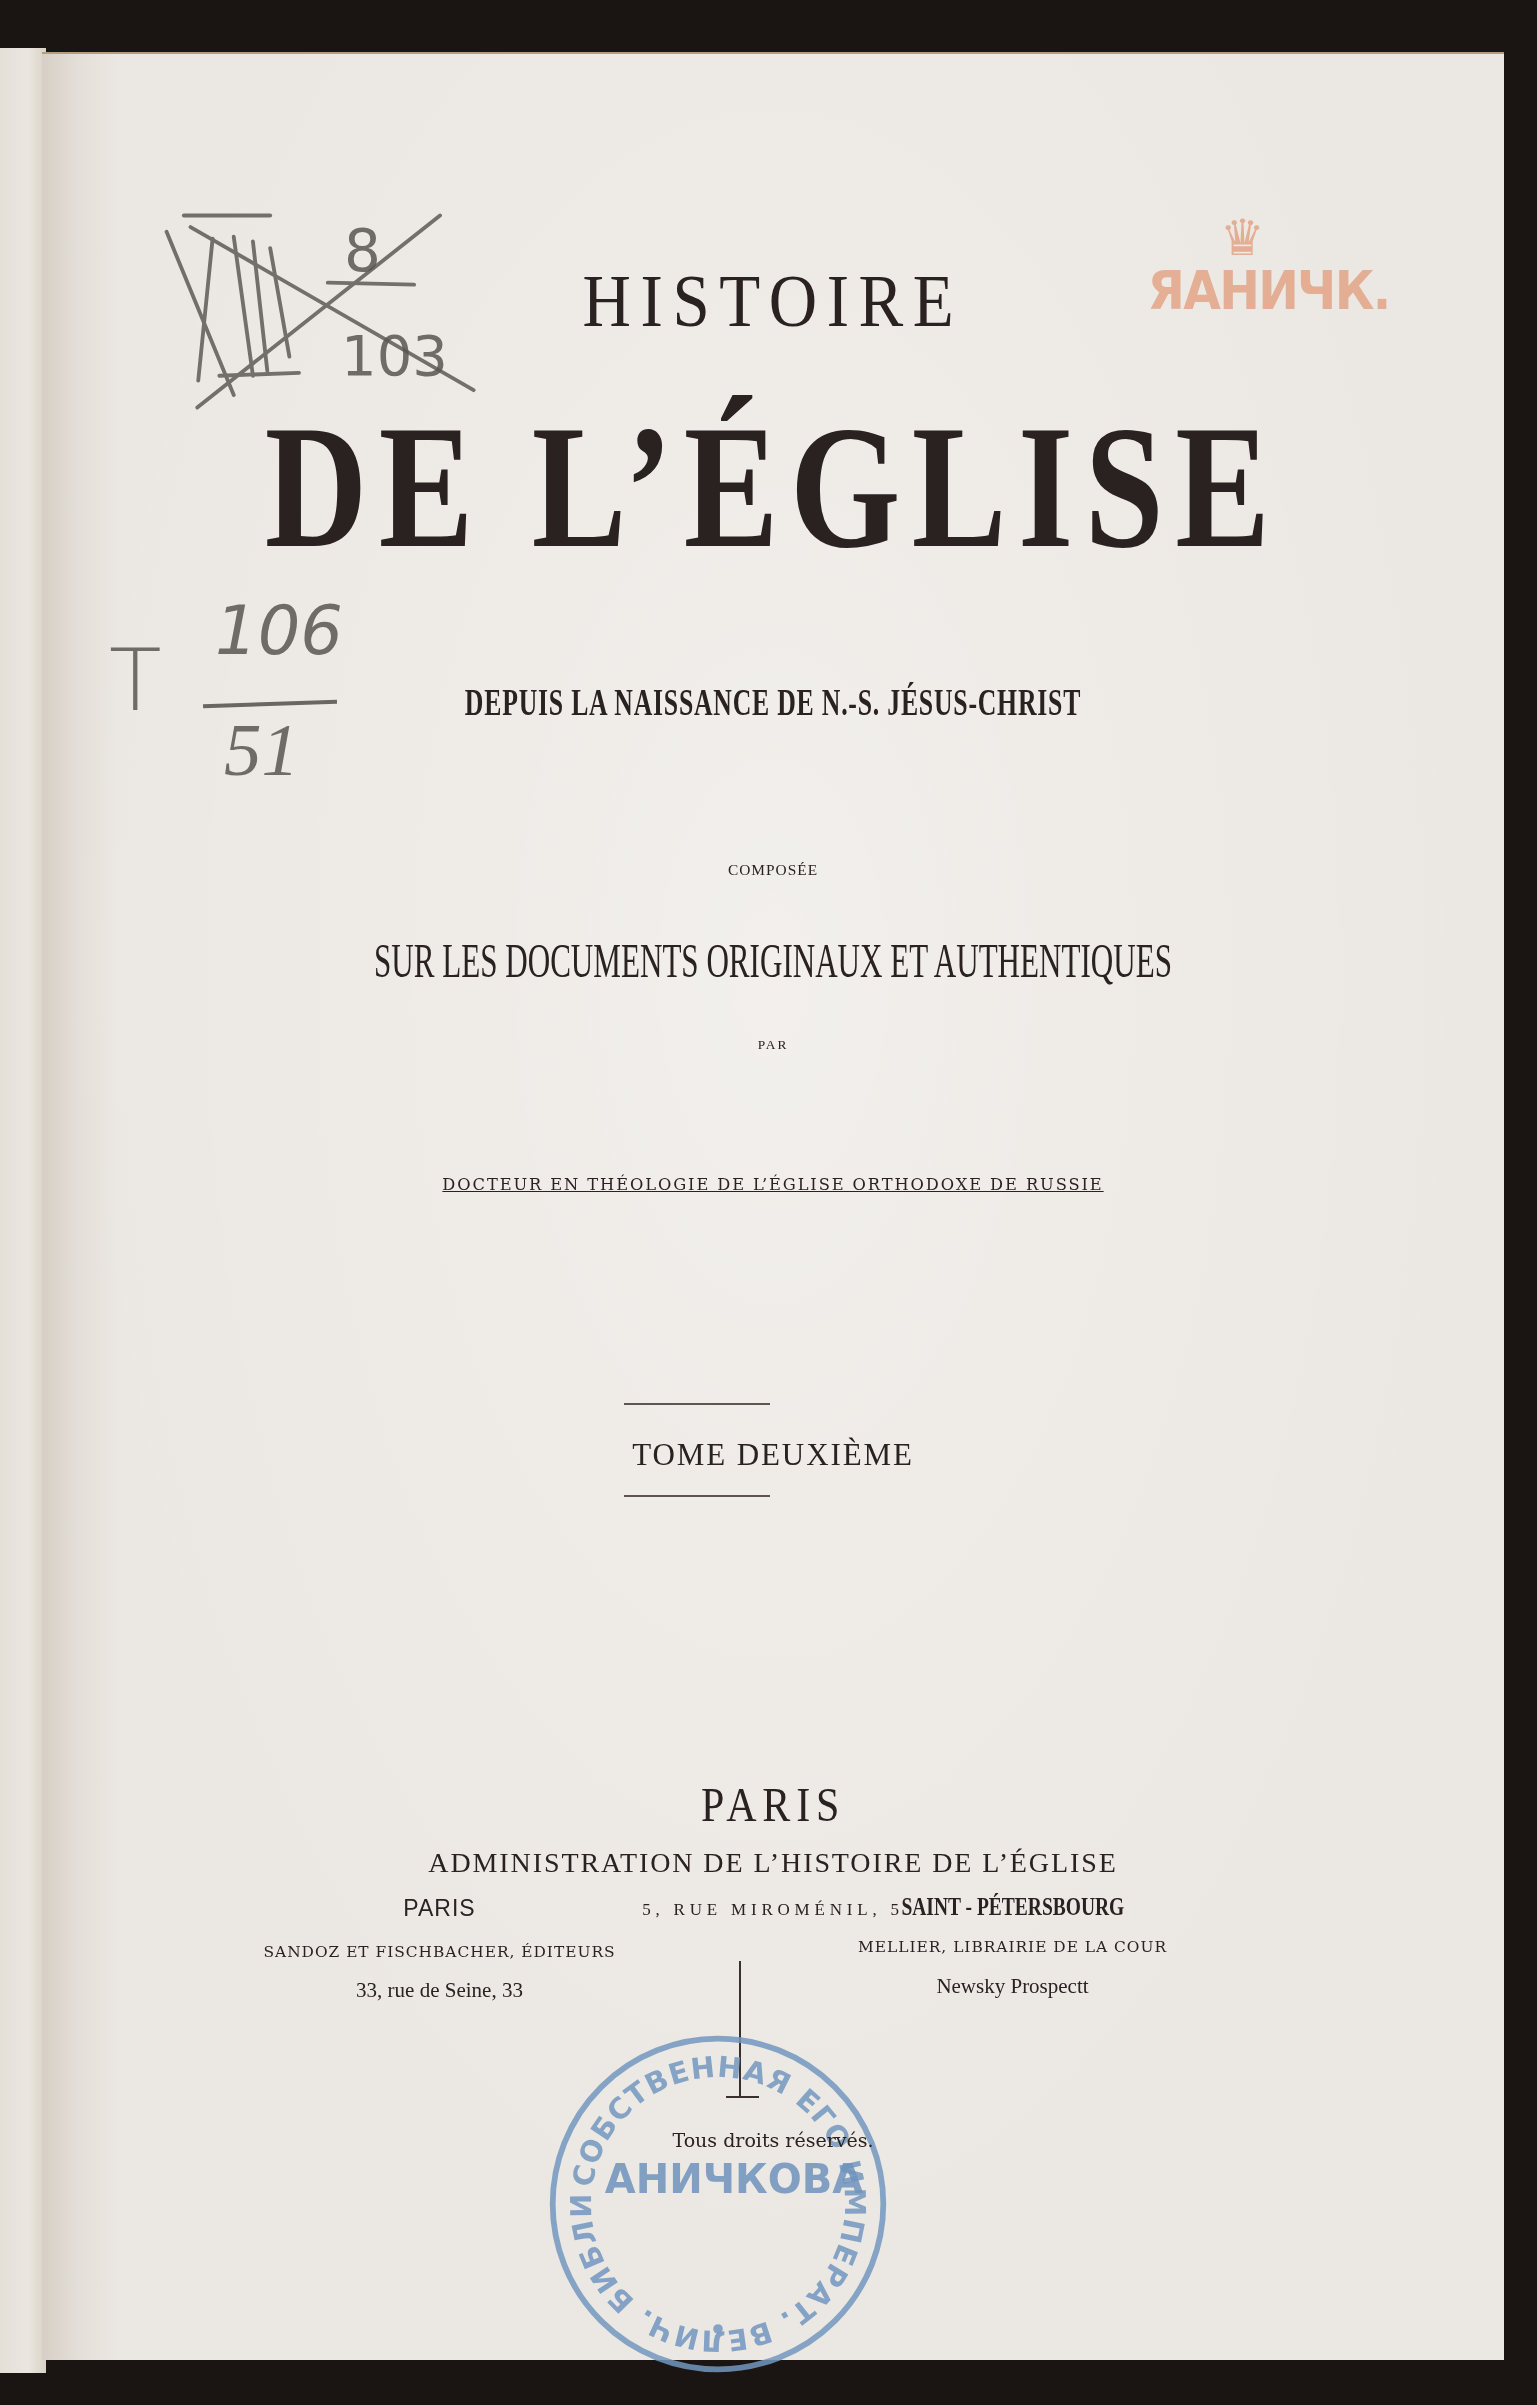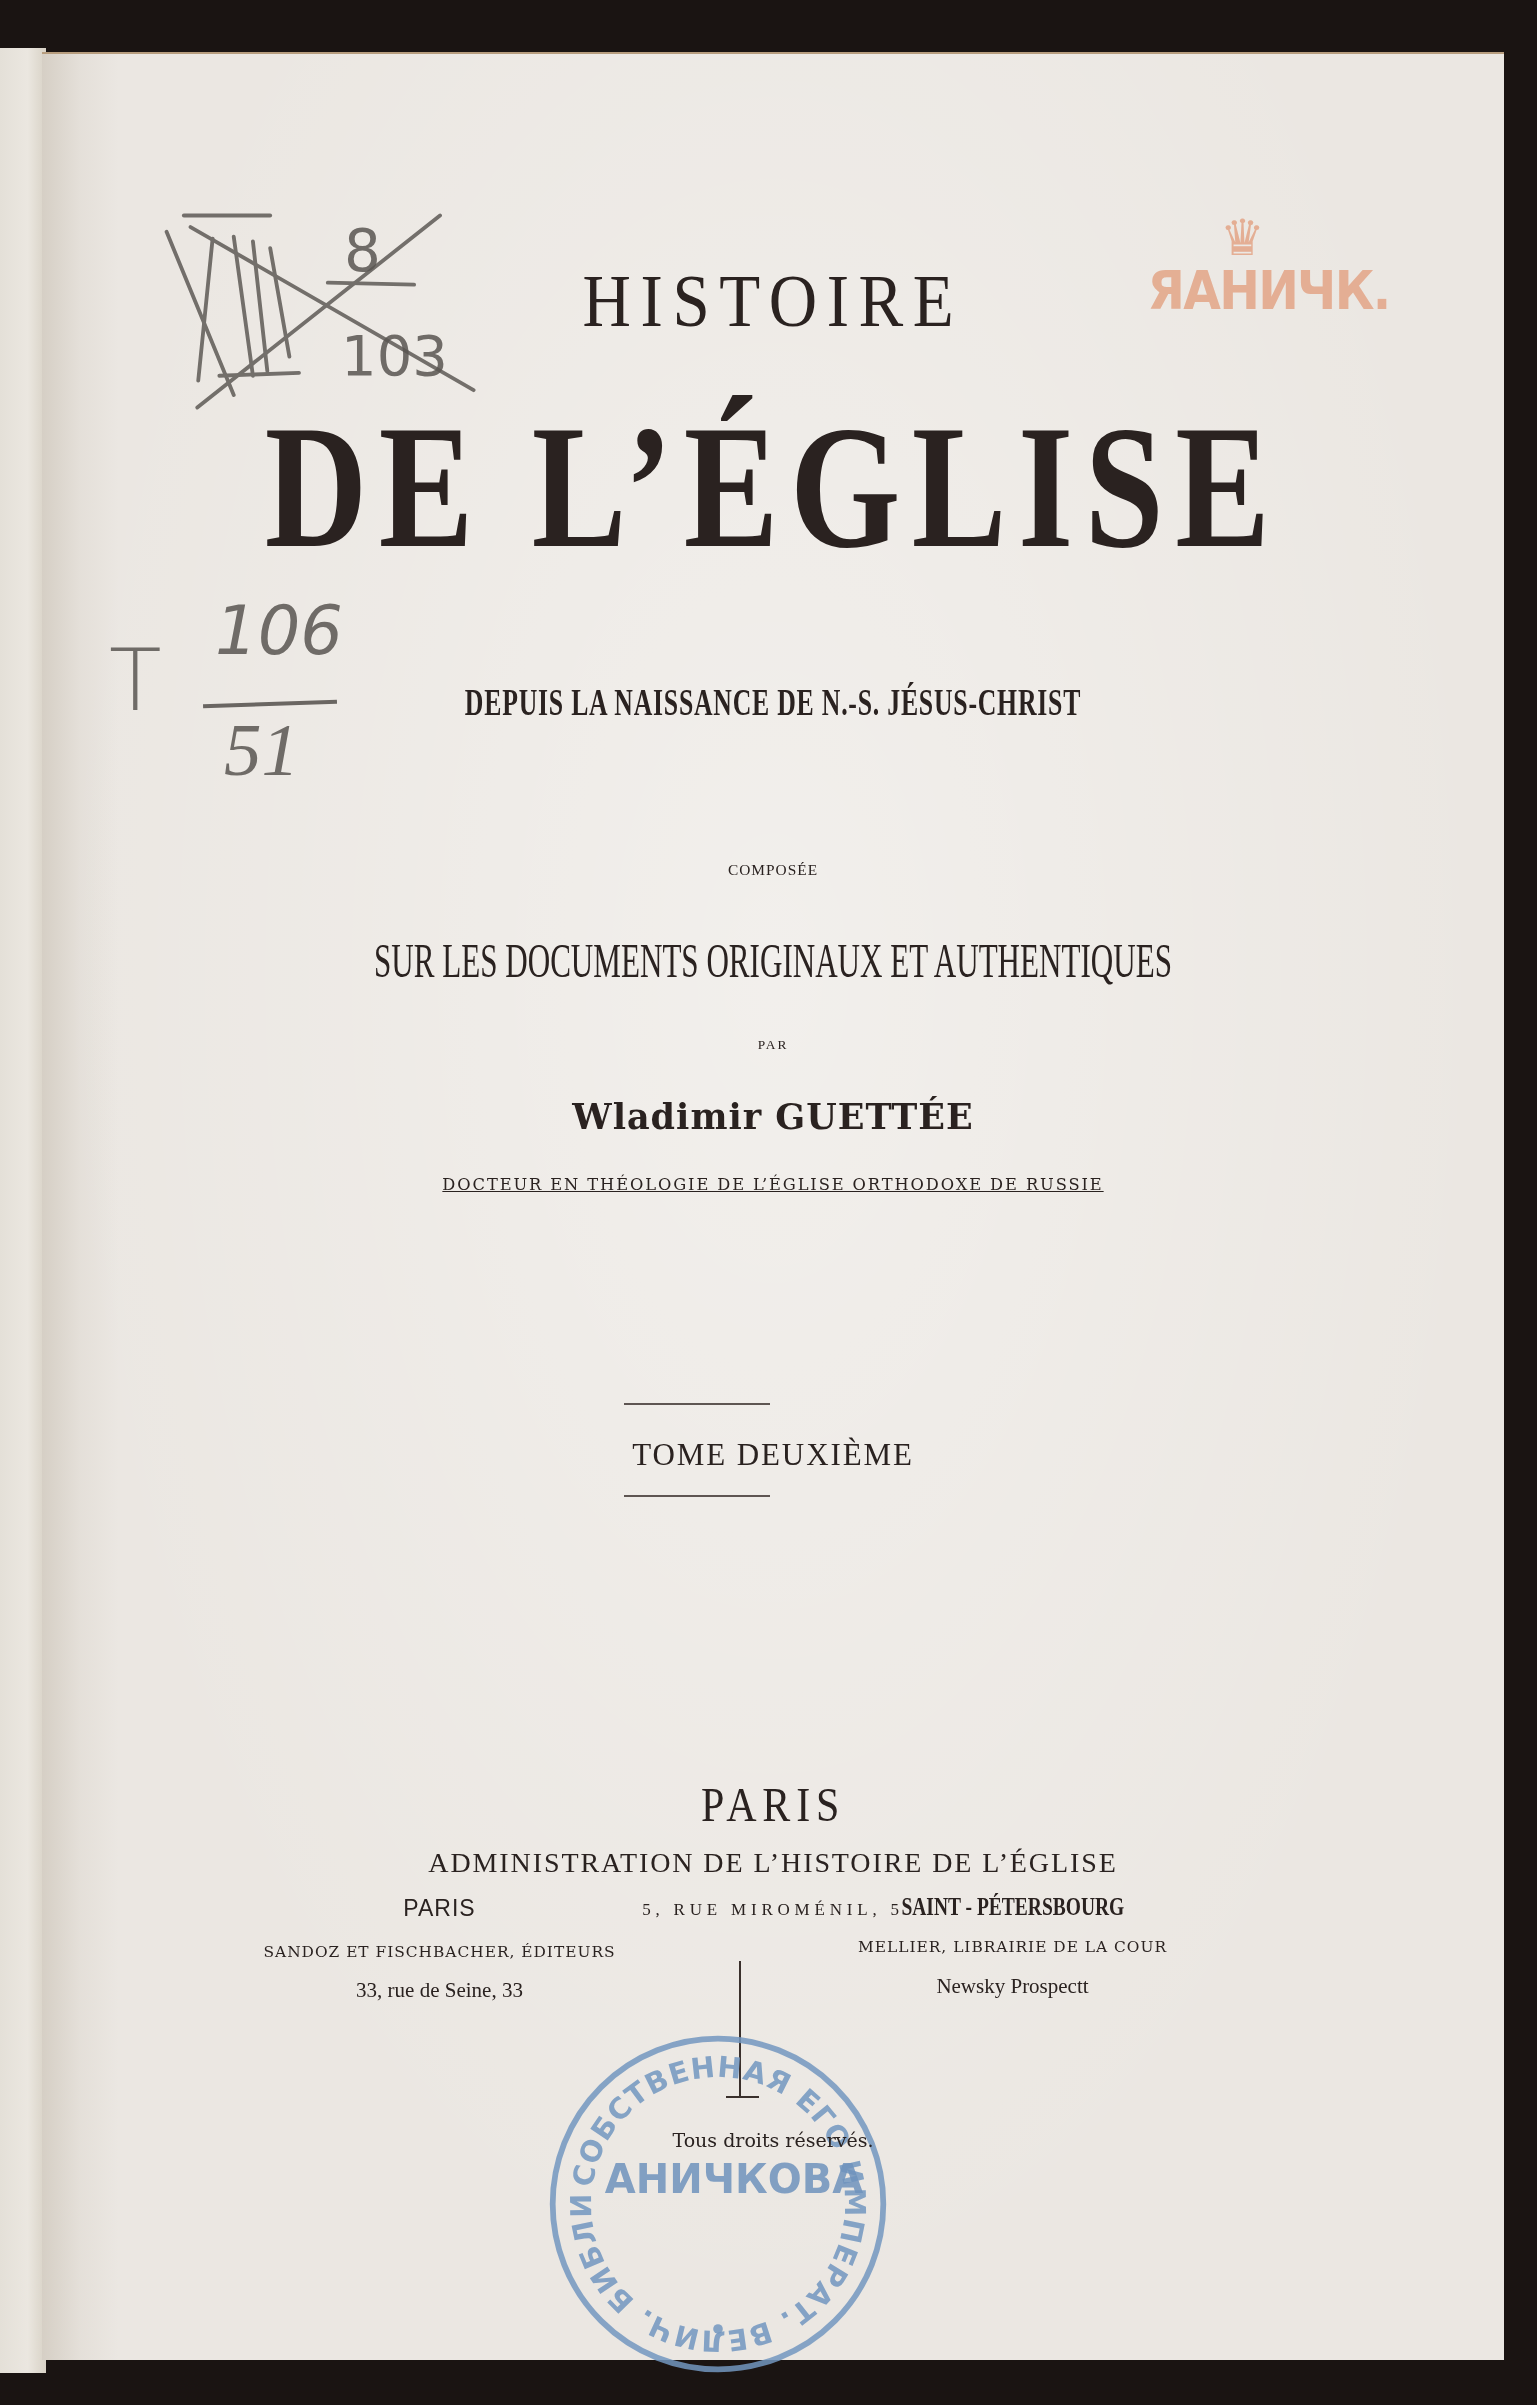--- a/index.html
+++ b/index.html
@@ -94,21 +94,20 @@
     <div class="crown">♛</div>
     <div class="text">ЯАНИЧК.</div>
   </div>
 
   <div class="center ink t-histoire">HISTOIRE</div>
   <div class="center ink t-eglise">DE L’ÉGLISE</div>
   <div class="center ink t-depuis">DEPUIS LA NAISSANCE DE N.-S. JÉSUS-CHRIST</div>
   <div class="center ink t-composee">COMPOSÉE</div>
   <div class="center ink t-sur">SUR LES DOCUMENTS ORIGINAUX ET AUTHENTIQUES</div>
   <div class="center ink t-par">PAR</div>
-  <div class="center ink t-author">Wladimir GUETTÉE</div>
   <div class="center ink t-doctor">DOCTEUR EN THÉOLOGIE DE L’ÉGLISE ORTHODOXE DE RUSSIE</div>
 
   <div class="rule" style="left:582px; top:1349px; width:146px;"></div>
   <div class="center ink t-tome">TOME DEUXIÈME</div>
   <div class="rule" style="left:582px; top:1441px; width:146px;"></div>
 
   <div class="center ink t-paris">PARIS</div>
   <div class="center ink t-admin">ADMINISTRATION DE L’HISTOIRE DE L’ÉGLISE</div>
   <div class="center ink t-rue">5, RUE MIROMÉNIL, 5</div>
 

